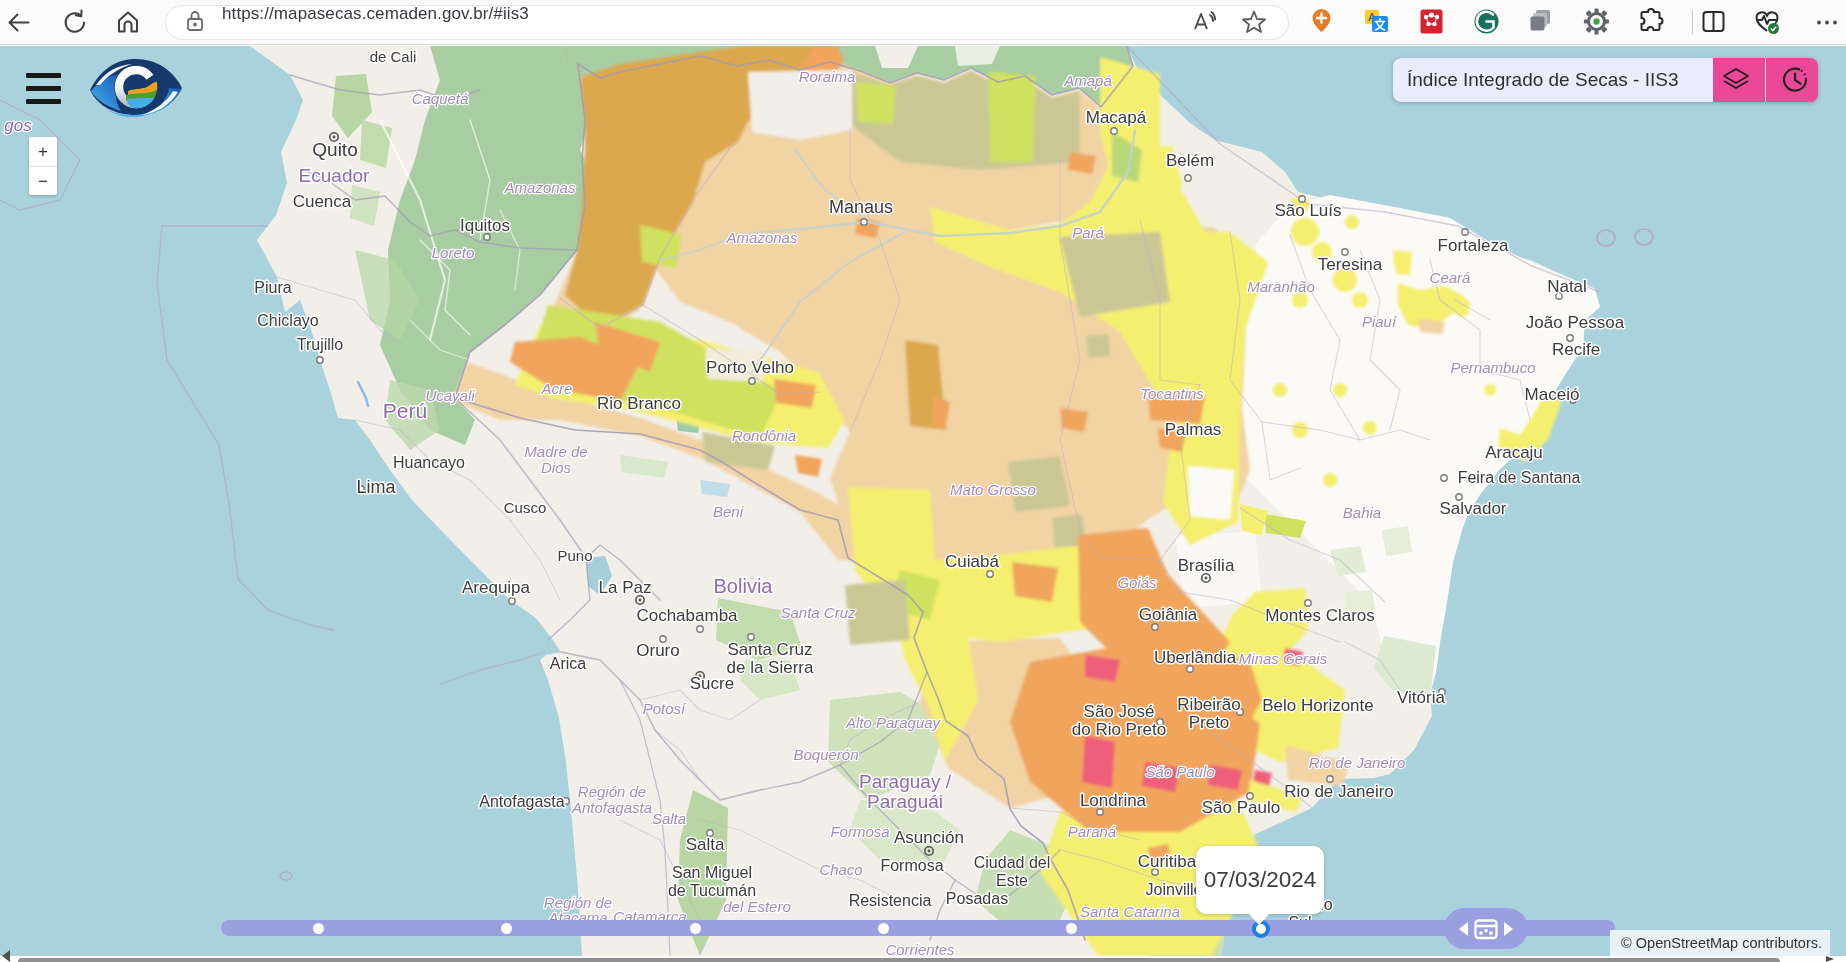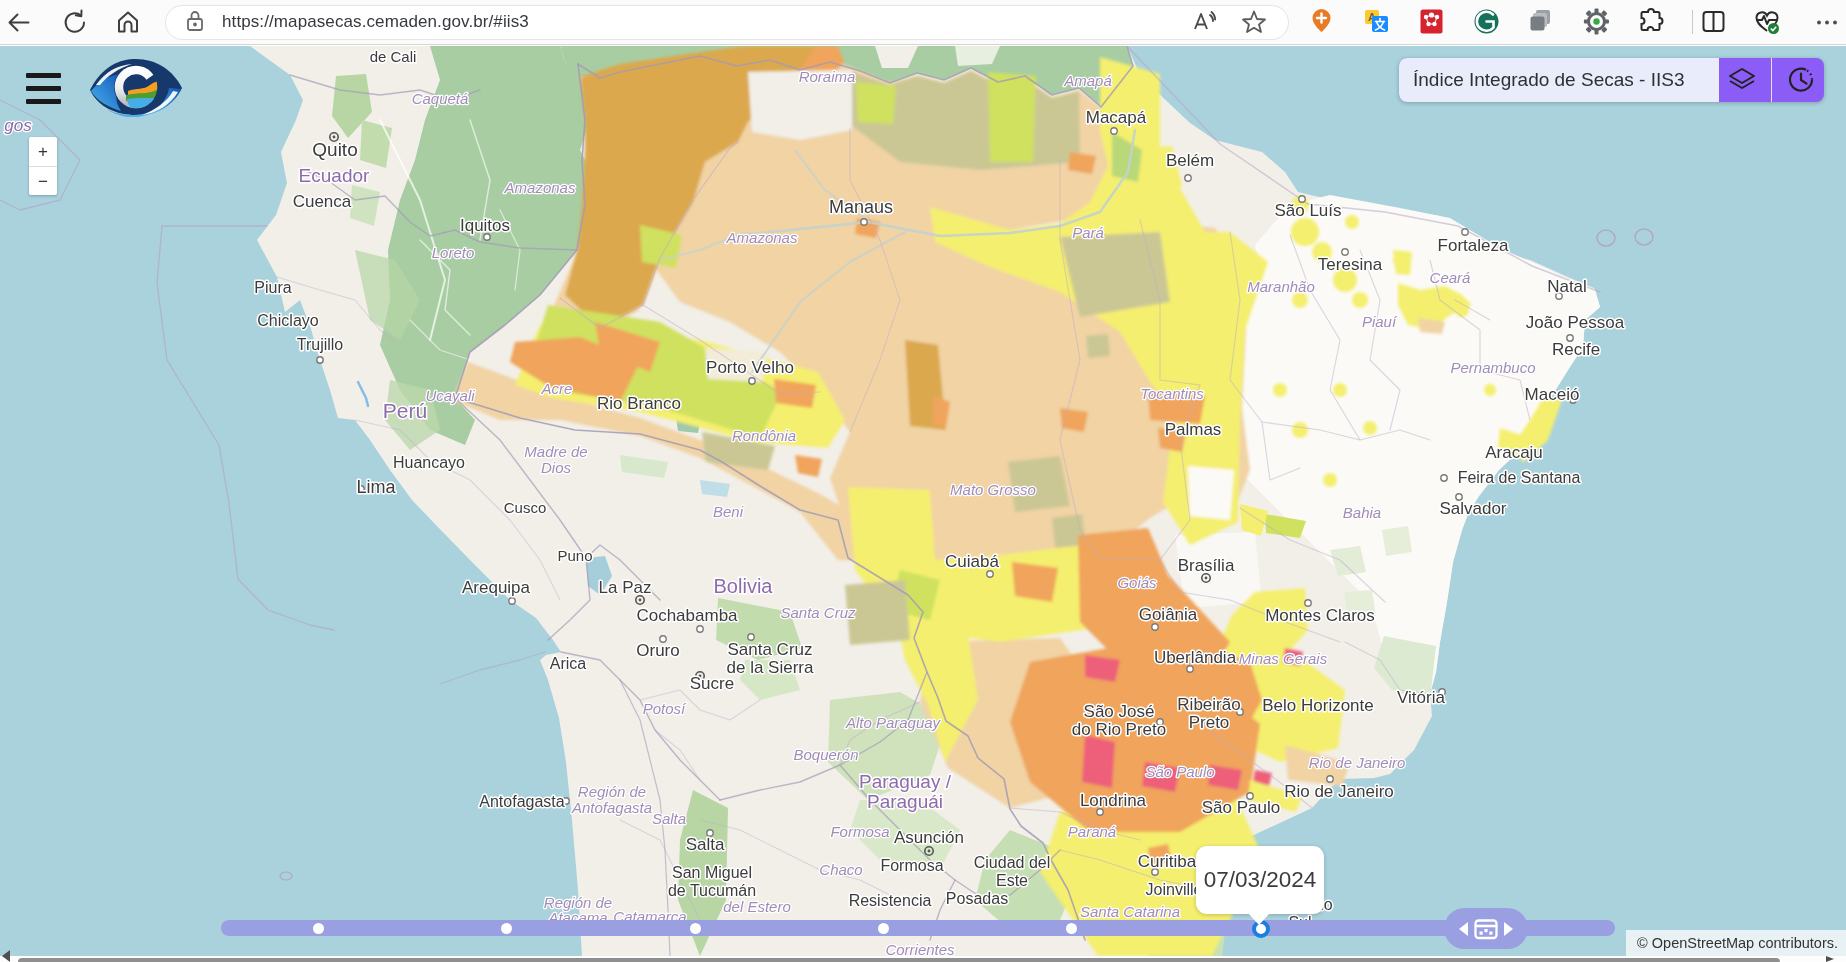--- a/index.html
+++ b/index.html
@@ -1,36 +1,36 @@
 <!DOCTYPE html>
 <html><head>
 <meta charset="utf-8">
 <style>
 html,body{margin:0;padding:0;width:1846px;height:962px;overflow:hidden;font-family:"Liberation Sans",sans-serif;}
 #toolbar{position:absolute;left:0;top:0;width:1846px;height:45px;background:#fbfbfb;border-bottom:1px solid #d6d6d6;box-sizing:border-box;}
 .tbicon{position:absolute;top:0;}
 #urlpill{position:absolute;left:166px;top:6px;width:1122px;height:33px;background:#fff;border-radius:17px;box-shadow:0 0 0 1px #e6e6e6;}
-#urltext{position:absolute;left:222px;top:12px;font-size:17px;color:#35383d;letter-spacing:0.1px;}
+#urltext{position:absolute;left:222px;top:4px;font-size:17px;color:#35383d;letter-spacing:0.1px;}
 #mapwrap{position:absolute;left:0;top:46px;width:1846px;height:910px;background:#a9d2dd;overflow:hidden;}
 #hamb{position:absolute;left:26px;top:73px;width:35px;height:31px;}
 #hamb div{position:absolute;left:0;width:35px;height:5px;background:#191919;border-radius:1px;}
 #zoomctl{position:absolute;left:29px;top:137px;width:28px;height:58px;background:#fff;border-radius:2px;box-shadow:0 1px 3px rgba(0,0,0,0.25);font-size:17px;color:#333;text-align:center;}
 #zoomctl .zb{height:29px;line-height:29px;}
 #zoomctl .zsep{height:0;border-top:1px solid #ddd;}
-#rpanel{position:absolute;left:1393px;top:58px;width:425px;height:44px;background:#8b5cf6;border-radius:8px;box-shadow:0 1px 4px rgba(0,0,0,0.25);display:flex;overflow:hidden;margin-left:6px;}
+#rpanel{position:absolute;left:1393px;top:58px;width:425px;height:44px;background:#ec4899;border-radius:8px;box-shadow:0 1px 4px rgba(0,0,0,0.25);display:flex;overflow:hidden;}
 #rptext{width:320px;height:44px;background:#e9ecfa;color:#2e3033;font-size:19px;line-height:44px;padding-left:14px;box-sizing:border-box;white-space:nowrap;}
 #rpicons{flex:1;display:flex;align-items:center;justify-content:space-around;}
 #tlbar{position:absolute;left:221px;top:920px;width:1394px;height:16px;background:#9a9fe2;border-radius:8px;}
 .tldot{position:absolute;top:922.5px;width:11px;height:11px;border-radius:50%;background:#fff;}
 #tlsel{position:absolute;left:1251.5px;top:919.5px;width:10px;height:10px;border-radius:50%;background:#fff;border:4px solid #1c7fe0;}
 #tlpill{position:absolute;left:1444px;top:908px;width:84px;height:41px;background:#9a9fe2;border-radius:21px;display:flex;align-items:center;justify-content:center;gap:5px;}
 #tooltip{position:absolute;left:1196px;top:846px;width:128px;height:68px;background:#fff;border-radius:11px;box-shadow:0 1px 4px rgba(0,0,0,0.2);}
 #tooltip .tx{width:100%;text-align:center;margin-top:21px;font-size:22.5px;color:#3c3c3c;}
 #tooltip .arr{position:absolute;left:52px;bottom:-11px;width:0;height:0;border-left:11px solid transparent;border-right:11px solid transparent;border-top:12px solid #fff;}
-#attrib{position:absolute;right:0;top:930px;height:26px;background:#e8f1f4;color:#333;font-size:14.5px;line-height:26px;padding:0 8px 0 11px;}
+#attrib{position:absolute;right:16px;top:930px;height:26px;background:#e8f1f4;color:#333;font-size:14.5px;line-height:26px;padding:0 8px 0 11px;}
 #hscroll{position:absolute;left:0;top:956px;width:1846px;height:6px;background:#fdfdfd;}
 #hthumb{position:absolute;left:18px;top:958px;width:1762px;height:8px;background:#8f8f8f;border-radius:4px;}
 </style>
 </head>
 <body>
 <div id="mapwrap">
 <svg width="1846" height="910" viewBox="0 0 1846 910">
 <rect x="0" y="0" width="1846" height="910" fill="#a9d2dd"></rect>
 <path d="M250,0 L1127,0 L1140,29 L1157,46 L1190,77 L1215,94 L1262,106 L1285,126 L1298,146 L1340,156 L1372,160 L1400,164 L1440,170 L1455,184 L1472,196 L1500,206 L1530,214 L1570,232 L1594,242 L1600,261 L1585,274 L1583,301 L1568,324 L1553,348 L1532,384 L1516,408 L1499,424 L1479,450 L1468,468 L1462,484 L1453,516 L1447,556 L1440,596 L1436,626 L1430,648 L1432,670 L1414,704 L1390,728 L1374,732 L1342,733 L1330,742 L1312,762 L1282,776 L1243,794 L1219,808 L1203,826 L1192,852 L1186,886 L1181,910 L582,910 L578,844 L572,774 L566,716 L559,672 L548,634 L540,614 L546,609 L561,606 L553,594 L536,572 L510,554 L470,514 L435,478 L412,454 L390,424 L370,394 L355,374 L338,372 L330,344 L319,311 L311,283 L300,254 L285,266 L277,231 L257,194 L276,169 L287,137 L281,106 L296,74 L303,54 L290,29 L250,0 Z" fill="#f2efe9"></path>
 <path d="M1255,199 L1290,159 L1330,149 L1400,162 L1450,172 L1500,202 L1560,229 L1595,243 L1600,261 L1585,274 L1583,301 L1568,324 L1553,348 L1532,384 L1516,408 L1499,424 L1479,450 L1468,468 L1462,484 L1453,516 L1447,556 L1440,596 L1436,626 L1430,648 L1410,642 L1390,628 L1370,556 L1330,516 L1290,476 L1240,426 L1240,376 L1243,284 L1258,214 Z" fill="#fbfaf7"></path>

